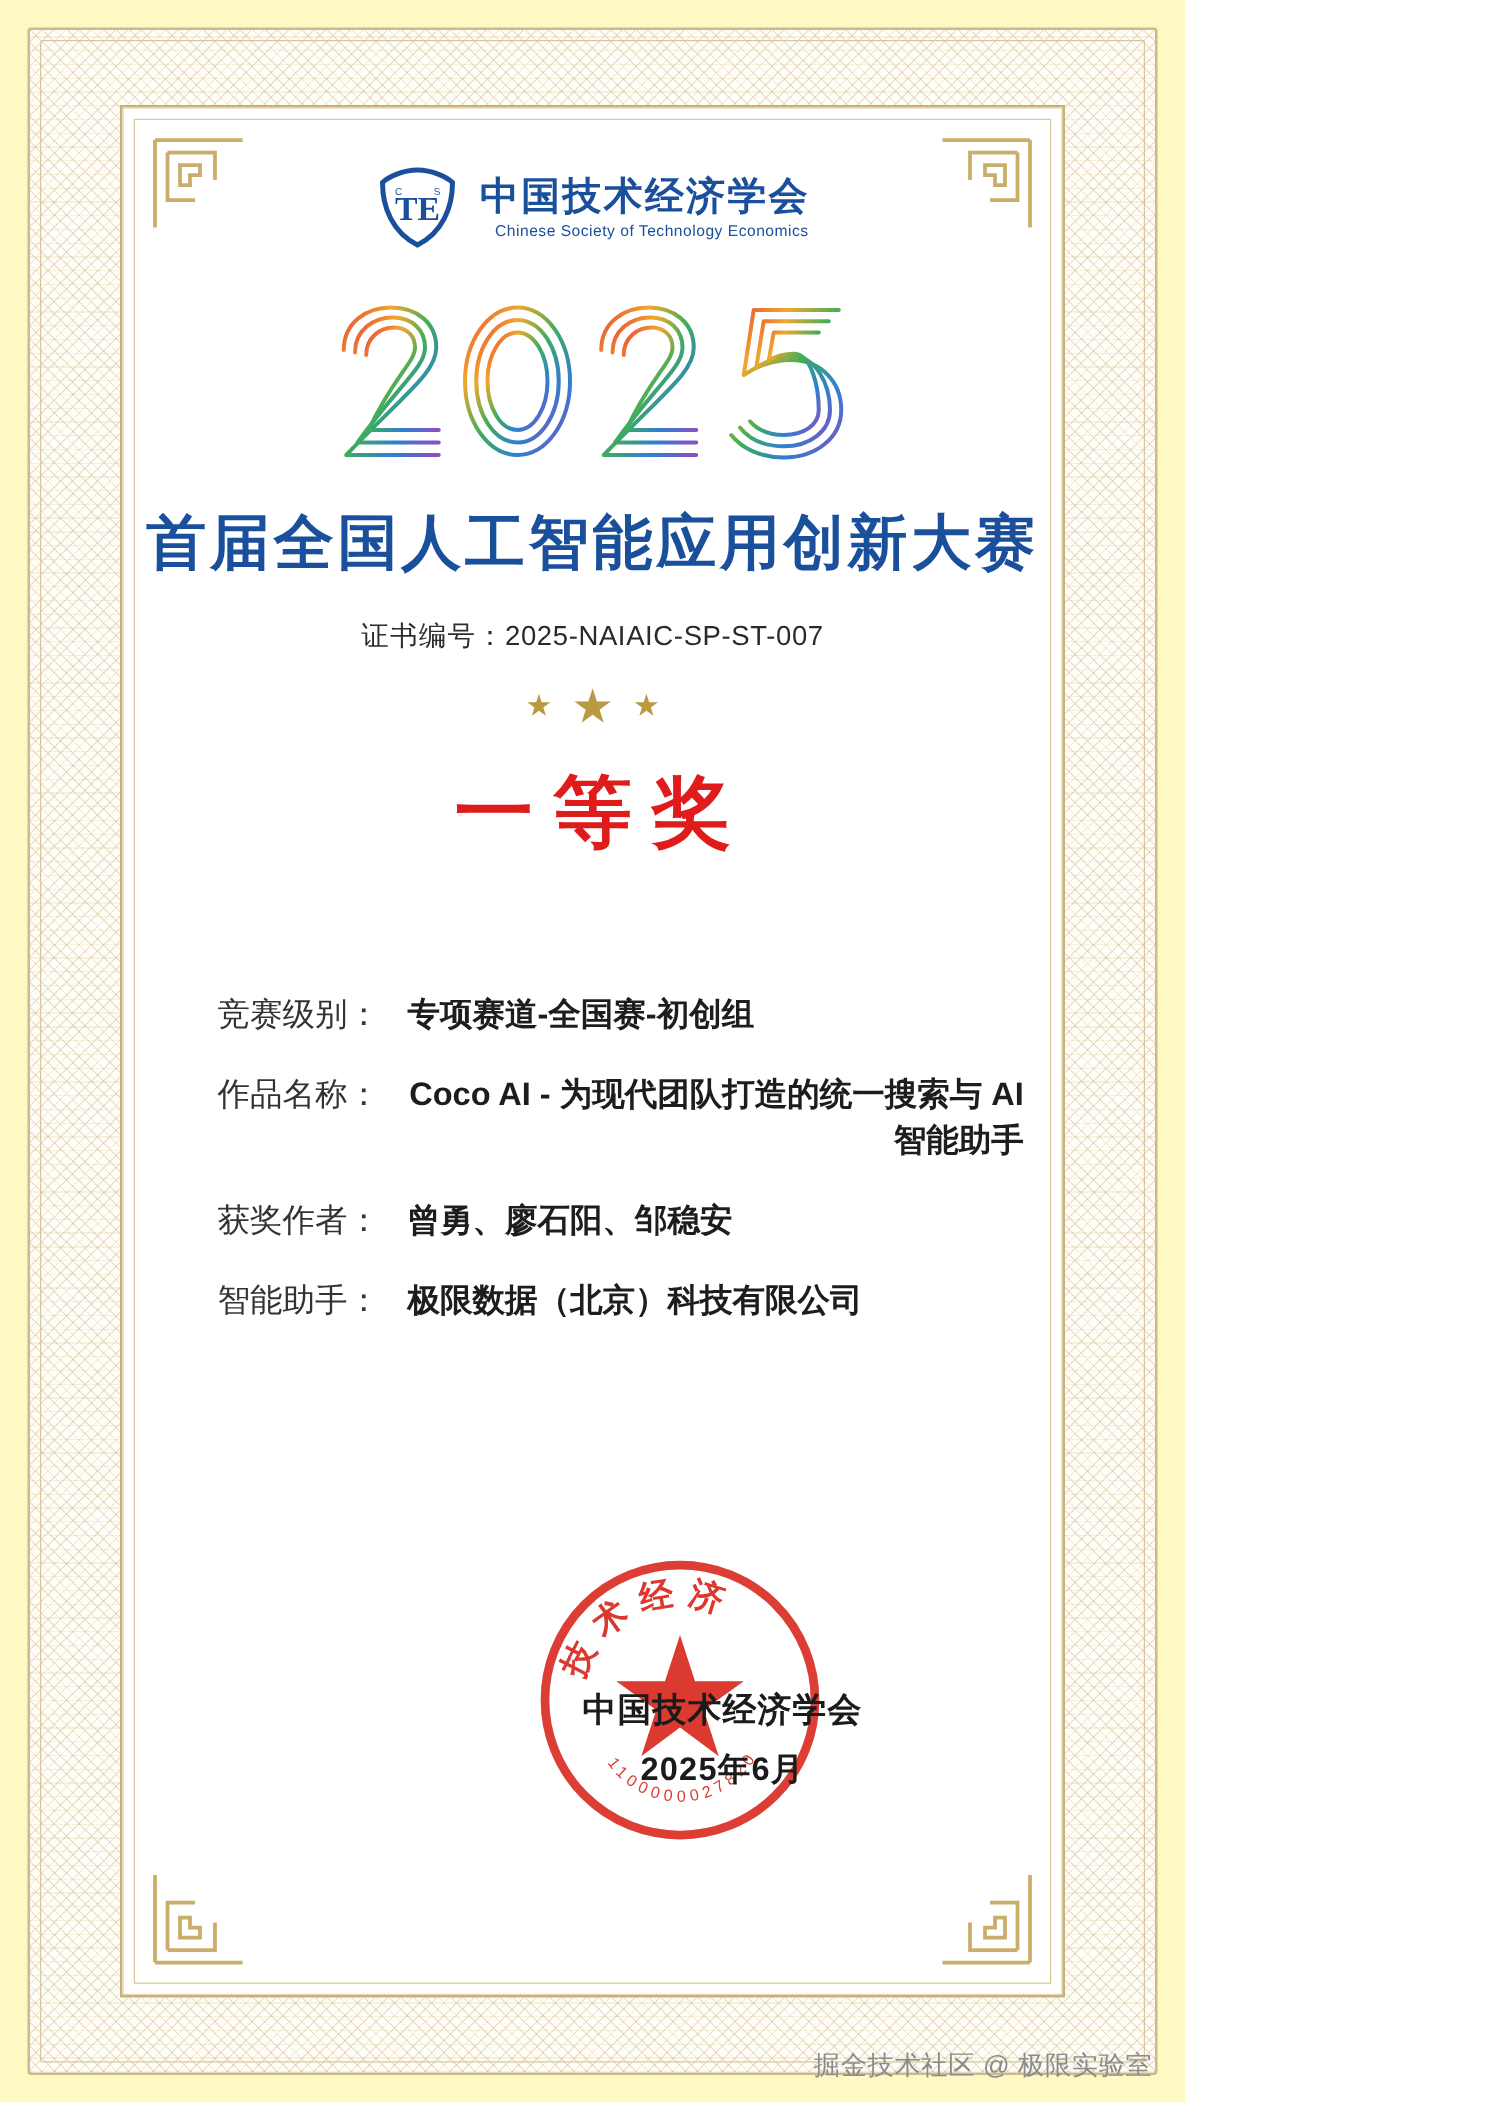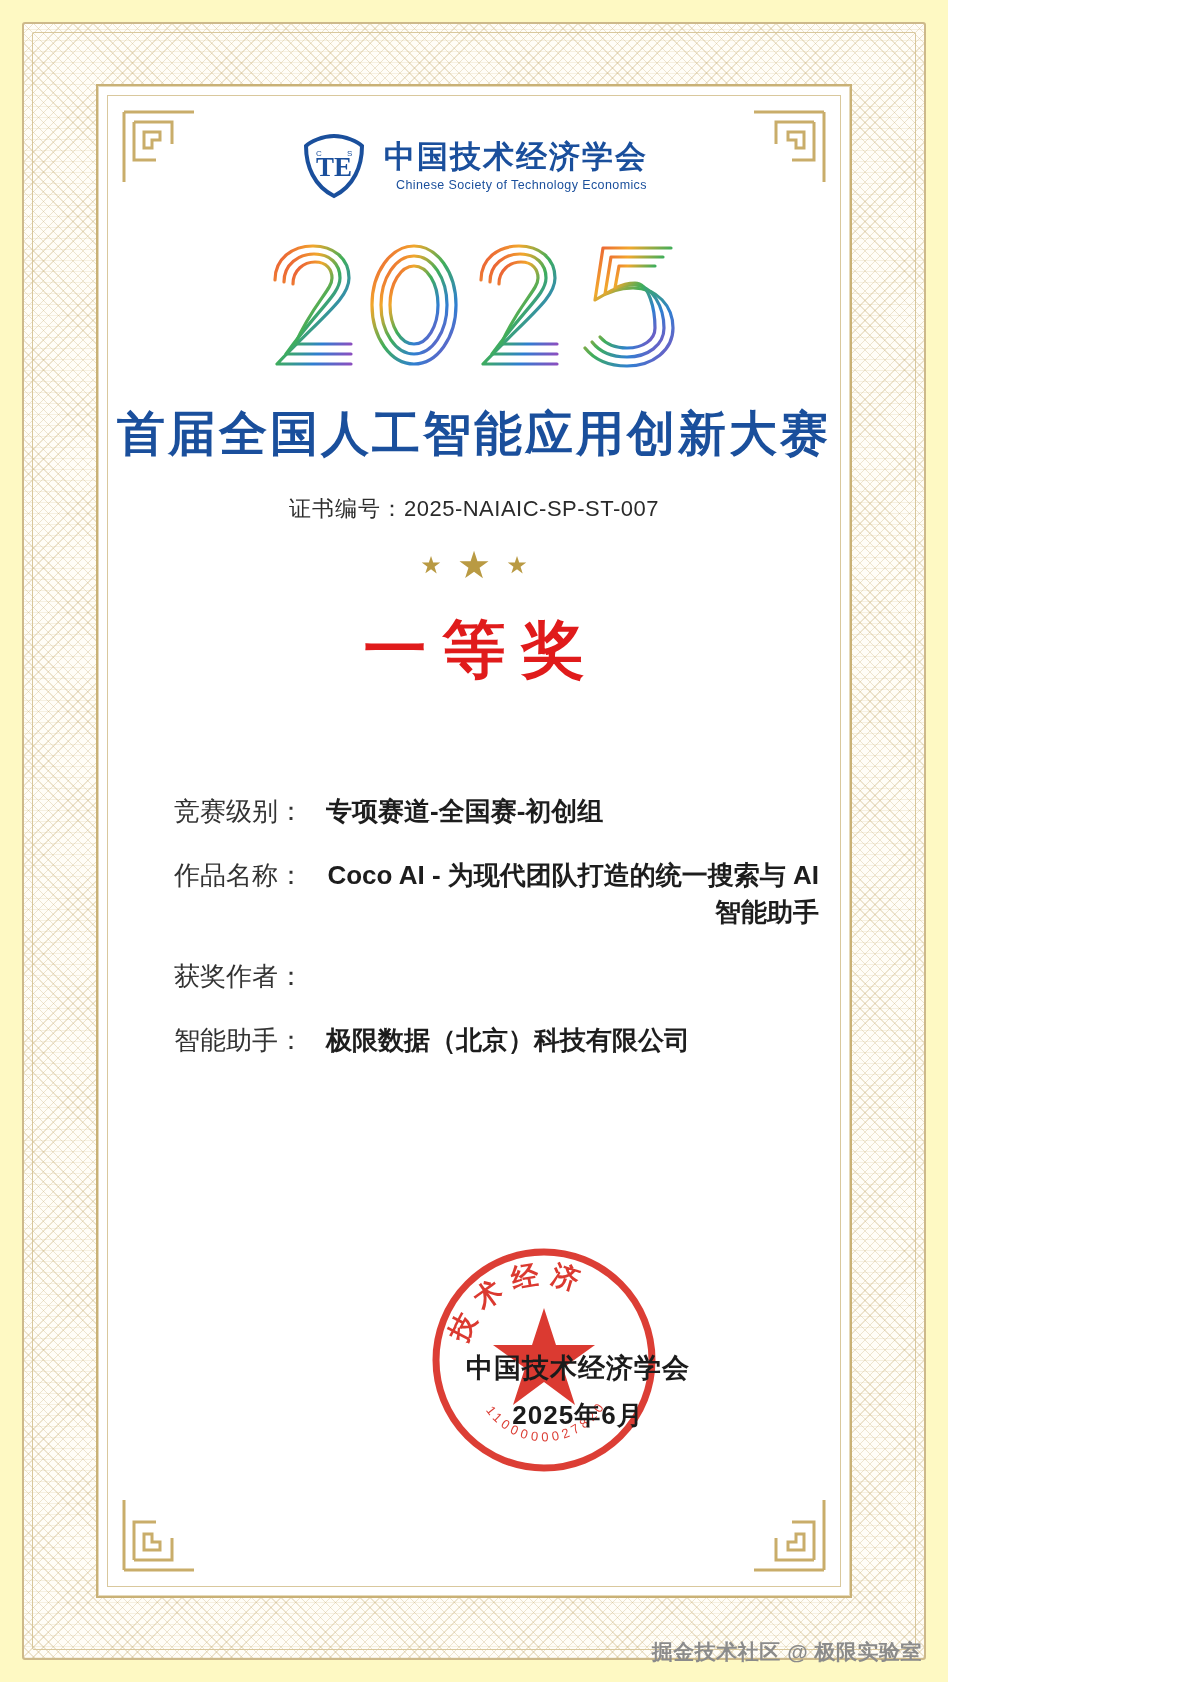--- a/index.html
+++ b/index.html
@@ -234,21 +234,20 @@
   }
 
   
   .watermark {
     position: absolute;
     right: 26px;
     bottom: 16px;
     font-size: 21px;
     color: #8b8b8b;
     letter-spacing: 0.5px;
-    font-weight: bold;
   }
 </style>
 </head>
 <body>
 
 <div class="certificate">
 
   <div class="border-outer"></div>
 
   <div class="page-inner">
@@ -373,20 +372,21 @@
         <div class="row">
           <div class="k">竞赛级别：</div>
           <div class="v">专项赛道-全国赛-初创组</div>
         </div>
         <div class="row">
           <div class="k">作品名称：</div>
           <div class="v">Coco AI - 为现代团队打造的统一搜索与 AI 智能助手</div>
         </div>
         <div class="row">
           <div class="k">获奖作者：</div>
+          <div class="v">曾勇、廖石阳、邹稳安</div>
         </div>
         <div class="row">
           <div class="k">智能助手：</div>
           <div class="v">极限数据（北京）科技有限公司</div>
         </div>
       </div>
 
     </div>
 
     <div class="seal-block">

